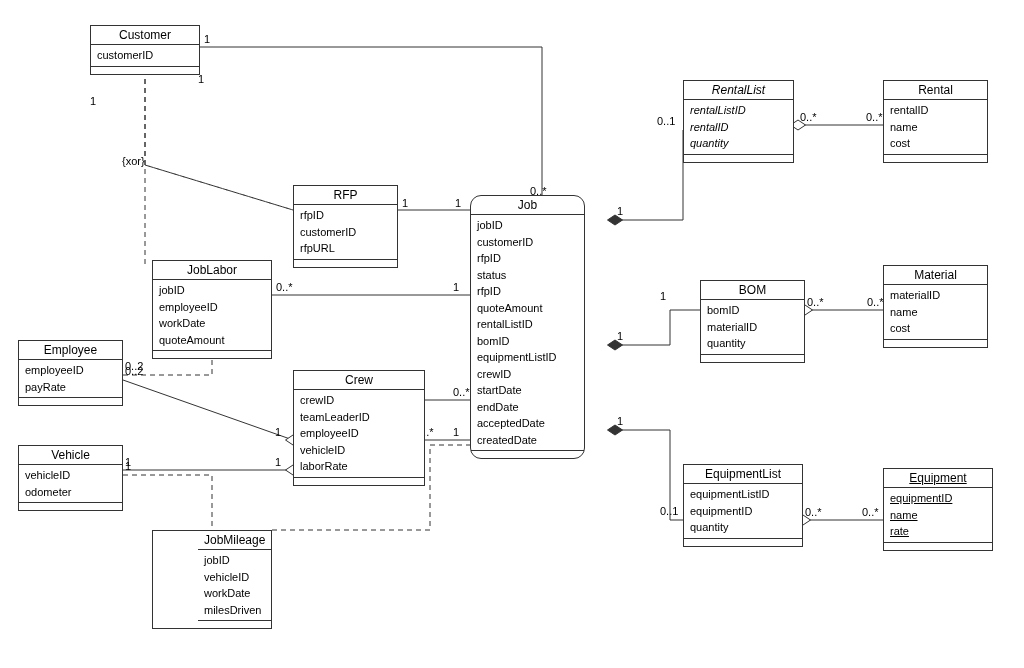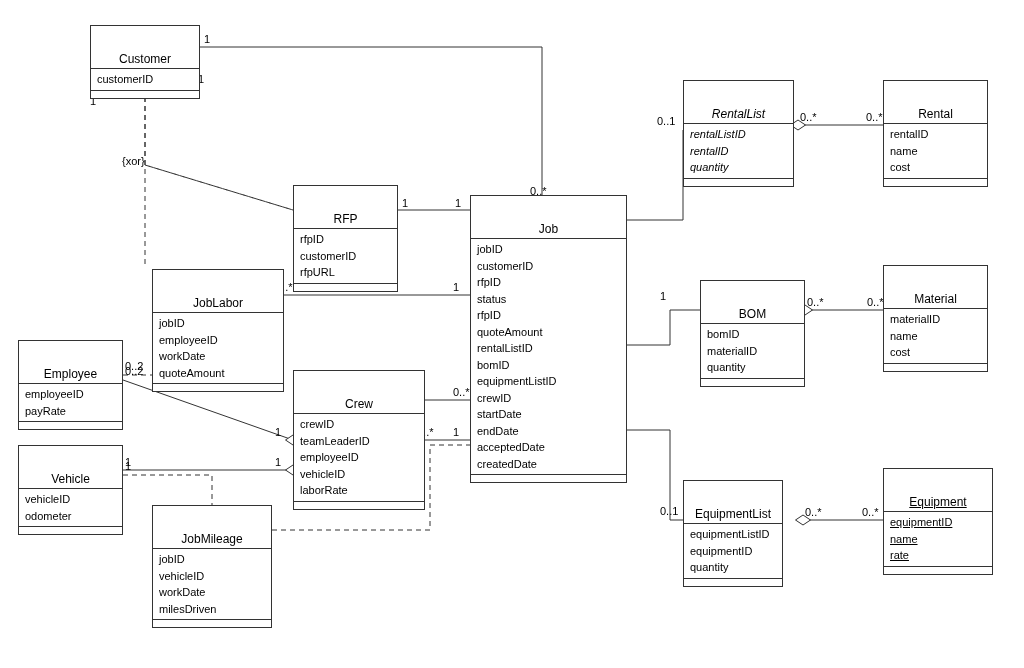--- a/index.html
+++ b/index.html
@@ -20,21 +20,20 @@
     .entity {
       position: absolute;
       border: 1px solid #333;
       background: #fff;
     }
     .entity-title {
       text-align: center;
       padding: 2px 6px;
       border-bottom: 1px solid #333;
       font-size: 12px;
-      margin-top: 24px;
     }
     .entity-attrs {
       padding: 2px 6px;
       line-height: 1.5;
       font-size: 11px;
     }
     .entity-footer {
       border-top: 1px solid #333;
       height: 8px;
     }
@@ -122,42 +121,42 @@
   <div class="entity" style="left:293px;top:185px;width:105px;">
     <div class="entity-title">RFP</div>
     <div class="entity-attrs">
       <div>rfpID</div>
       <div>customerID</div>
       <div>rfpURL</div>
     </div>
     <div class="entity-footer"></div>
   </div>
 
-  <div class="entity" style="left:470px;top:195px;width:157px;">
+  <div class="entity" style="left:470px;top:195px;width:115px;border-radius:11px;">
     <div class="entity-title">Job</div>
     <div class="entity-attrs">
       <div>jobID</div>
       <div>customerID</div>
       <div>rfpID</div>
       <div>status</div>
       <div>rfpID</div>
       <div>quoteAmount</div>
       <div>rentalListID</div>
       <div>bomID</div>
       <div>equipmentListID</div>
       <div>crewID</div>
       <div>startDate</div>
       <div>endDate</div>
       <div>acceptedDate</div>
       <div>createdDate</div>
     </div>
     <div class="entity-footer"></div>
   </div>
 
-  <div class="entity" style="left:152px;top:269px;width:132px;">
+  <div class="entity" style="left:152px;top:260px;width:120px;">
     <div class="entity-title">JobLabor</div>
     <div class="entity-attrs">
       <div>jobID</div>
       <div>employeeID</div>
       <div>workDate</div>
       <div>quoteAmount</div>
     </div>
     <div class="entity-footer"></div>
   </div>
 
@@ -184,21 +183,21 @@
 
   <div class="entity" style="left:18px;top:445px;width:105px;">
     <div class="entity-title">Vehicle</div>
     <div class="entity-attrs">
       <div>vehicleID</div>
       <div>odometer</div>
     </div>
     <div class="entity-footer"></div>
   </div>
 
-  <div class="entity" style="left:152px;top:505px;width:120px;">
+  <div class="entity" style="left:152px;top:530px;width:120px;padding-left:45px;">
     <div class="entity-title">JobMileage</div>
     <div class="entity-attrs">
       <div>jobID</div>
       <div>vehicleID</div>
       <div>workDate</div>
       <div>milesDriven</div>
     </div>
     <div class="entity-footer"></div>
   </div>
 
@@ -235,21 +234,21 @@
   <div class="entity" style="left:883px;top:265px;width:105px;">
     <div class="entity-title">Material</div>
     <div class="entity-attrs">
       <div>materialID</div>
       <div>name</div>
       <div>cost</div>
     </div>
     <div class="entity-footer"></div>
   </div>
 
-  <div class="entity" style="left:683px;top:480px;width:100px;">
+  <div class="entity" style="left:683px;top:464px;width:120px;">
     <div class="entity-title">EquipmentList</div>
     <div class="entity-attrs">
       <div>equipmentListID</div>
       <div>equipmentID</div>
       <div>quantity</div>
     </div>
     <div class="entity-footer"></div>
   </div>
 
   <div class="entity" style="left:883px;top:468px;width:110px;text-decoration:underline;">

